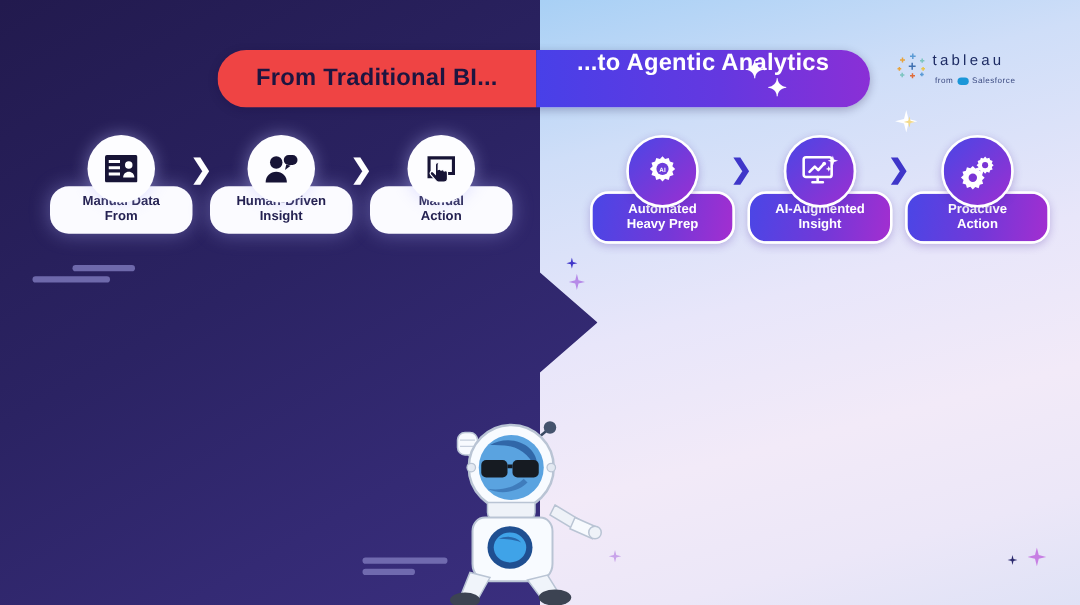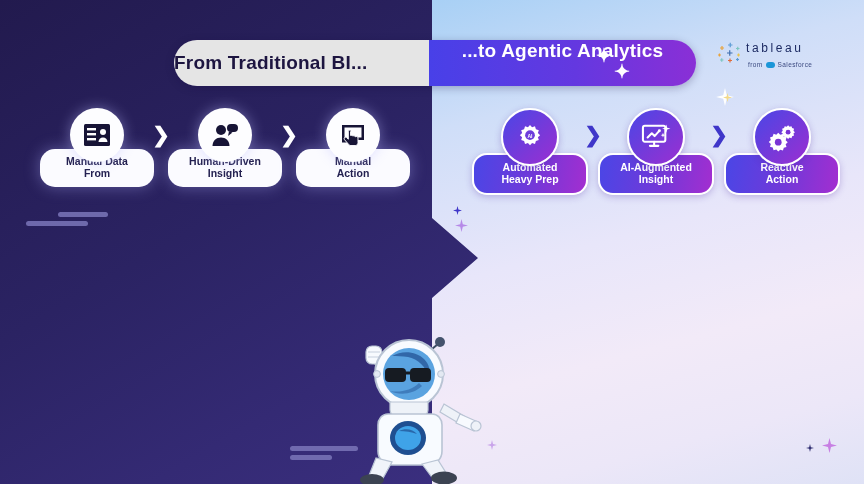--- a/index.html
+++ b/index.html
@@ -20,22 +20,22 @@
     clip-path:polygon(0 0, 432px 0, 432px 218px, 478px 258px, 432px 298px, 432px 484px, 0 484px);
   }
 
   
   .banner{
     position:absolute;left:174px;top:40px;width:522px;height:46px;
     border-radius:23px;overflow:hidden;display:flex;
     box-shadow:0 2px 8px rgba(20,10,60,.28);
   }
   .banner-left{
-    flex:0 0 255px;background:#e5e5e5;display:flex;align-items:center;
-    justify-content:flex-start;
+    flex:0 0 255px;background:#ef4444;display:flex;align-items:center;
+    justify-content:center;
   }
   .banner-left span{
     color:#1d1540;font-size:19px;font-weight:bold;letter-spacing:.2px;
   }
   .banner-right{
     flex:1 1 auto;background:linear-gradient(90deg,#4840e8 0%,#6438e0 55%,#8a2fd6 100%);
     display:flex;align-items:flex-start;justify-content:center;position:relative;
   }
   .banner-right span{
     color:#ffffff;font-size:19px;font-weight:bold;letter-spacing:.2px;
@@ -298,21 +298,21 @@
     <div class="step step-right">
       <div class="bubble bubble-r">
         <svg width="30" height="30" viewBox="0 0 32 32">
           <path d="M22.5 3.5l1.5 1.6 2.1-.7.7 2.1 2.1.7-.7 2.1 1.6 1.5-1.6 1.5.7 2.1-2.1.7-.7 2.1-2.1-.7-1.5 1.6-1.5-1.6-2.1.7-.7-2.1-2.1-.7.7-2.1-1.6-1.5 1.6-1.5-.7-2.1 2.1-.7.7-2.1 2.1.7z" fill="#ffffff"></path>
           <circle cx="22.5" cy="10.8" r="2.6" fill="#7a34d5"></circle>
           <path d="M12 11.5l2.1 2.2 2.9-.9.9 2.9 2.9.9-.9 2.9 2.2 2.1-2.2 2.1.9 2.9-2.9.9-.9 2.9-2.9-.9L12 31.5l-2.1-2.2-2.9.9-.9-2.9-2.9-.9.9-2.9-2.2-2.1 2.2-2.1-.9-2.9 2.9-.9.9-2.9 2.9.9z" fill="#ffffff"></path>
           <circle cx="12" cy="21.5" r="3.6" fill="#7a34d5"></circle>
         </svg>
       </div>
       <div class="pill pill-r">
-        <div>Reactive</div>
+        <div>Proactive</div>
         <div>Action</div>
       </div>
     </div>
   </div>
 
 
 
   <svg class="mascot" viewBox="0 0 130 154">
 
     <g>

